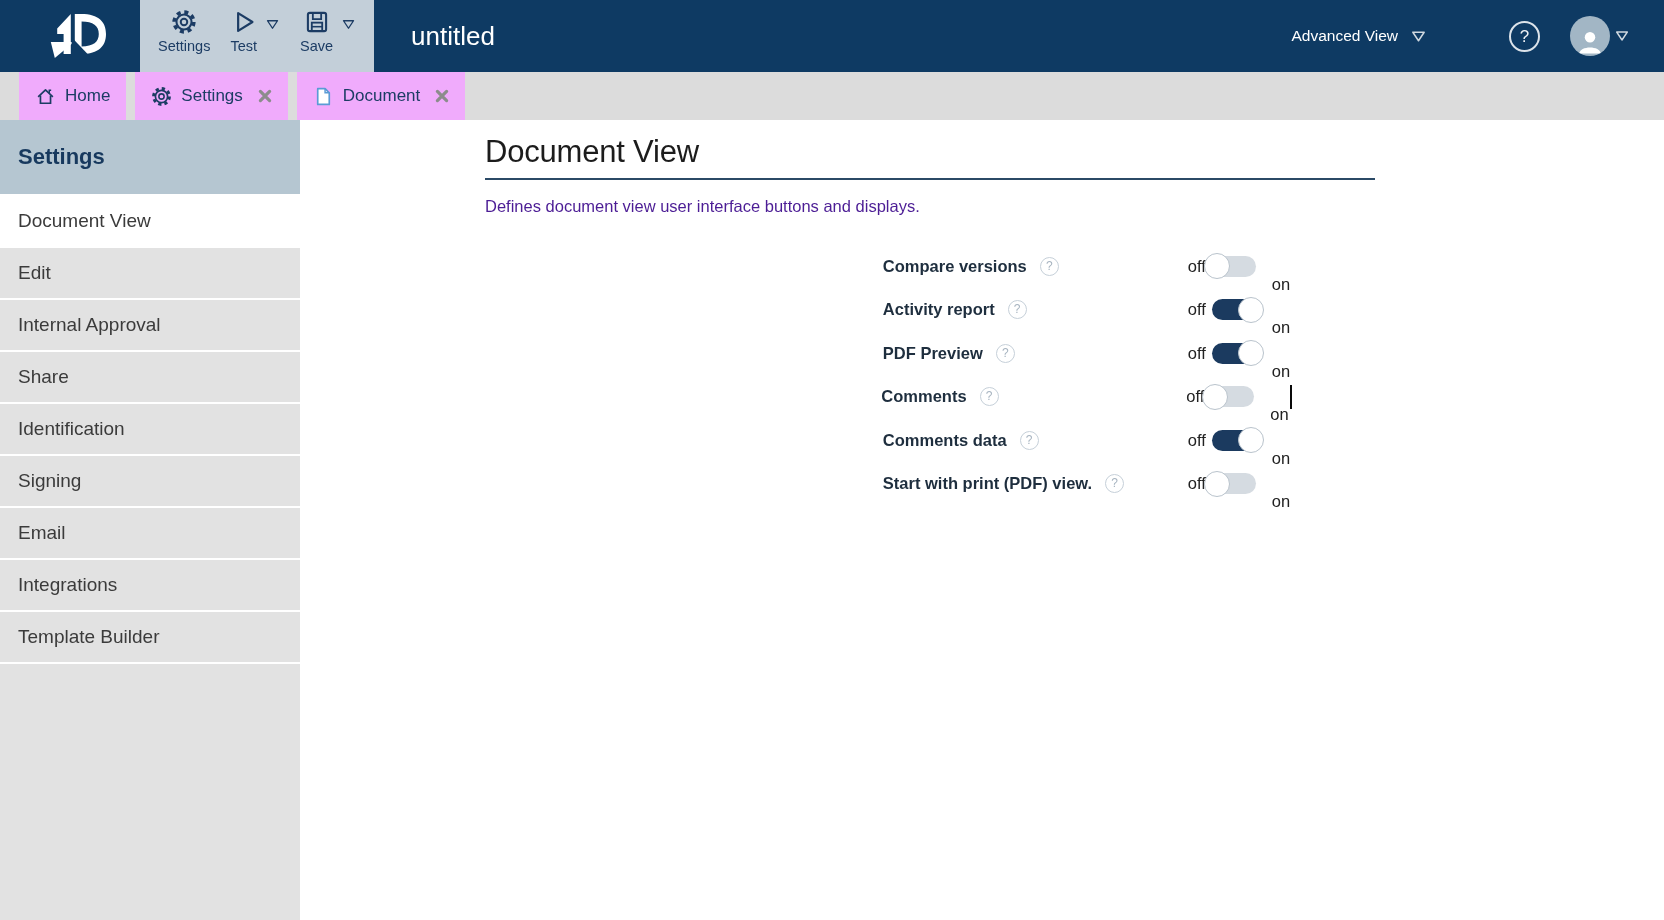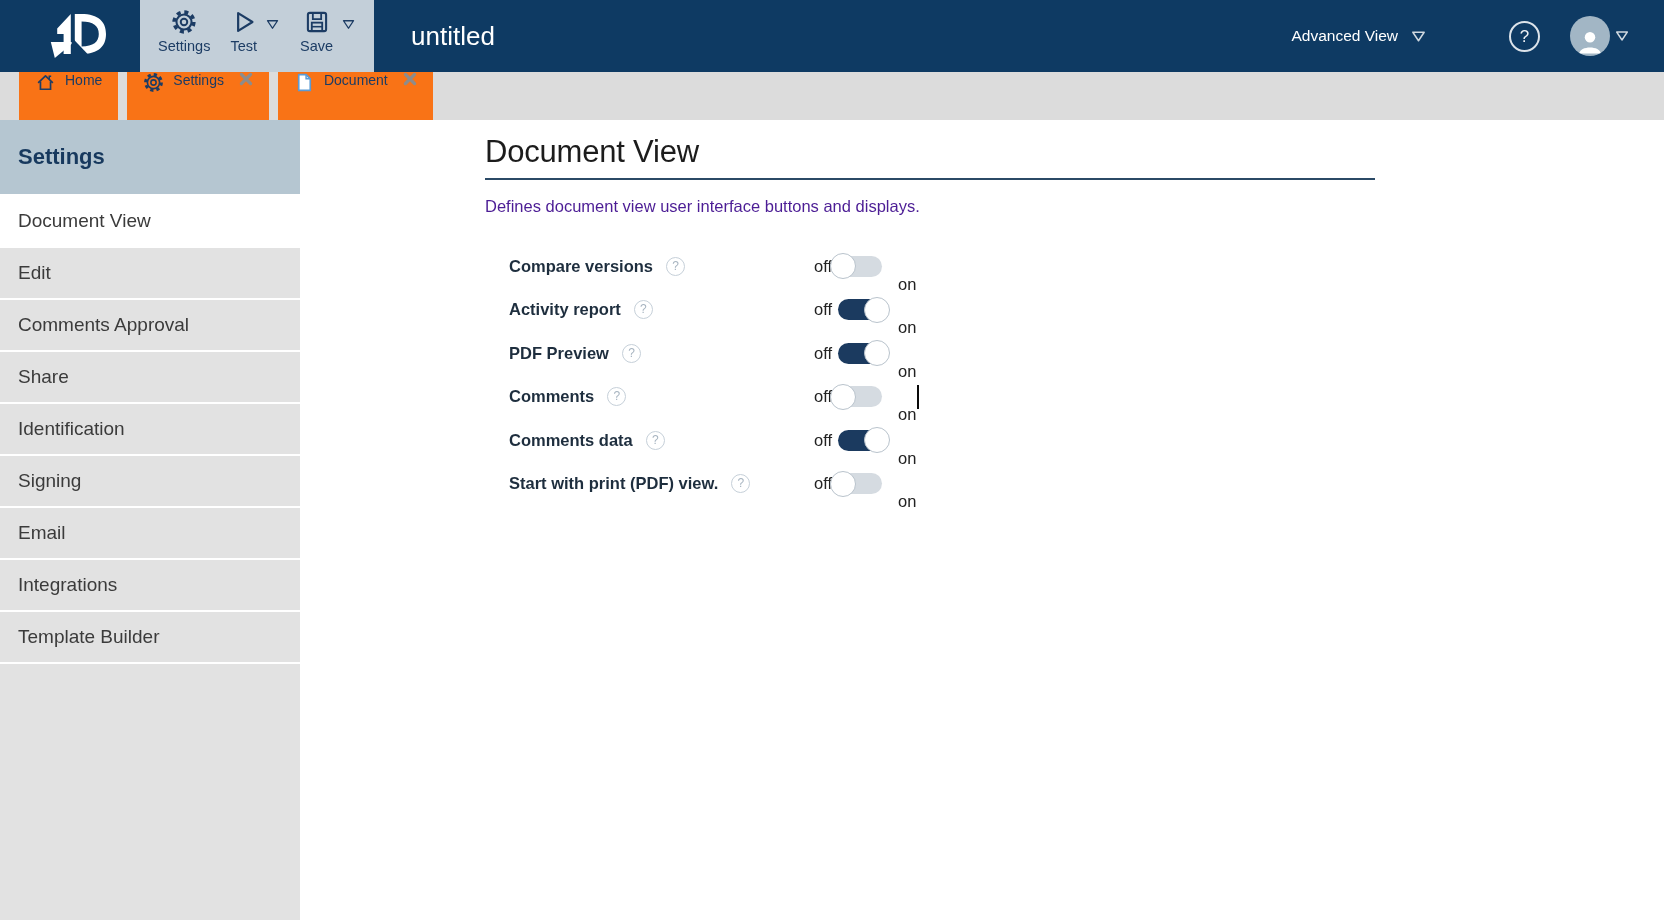--- a/index.html
+++ b/index.html
@@ -25,22 +25,22 @@
   .help-circle { width:31px; height:31px; border:2px solid #dce3ea; border-radius:50%; text-align:center;
                  line-height:27px; font-size:17px; color:#eef2f6; margin-left:82px; cursor:pointer; flex:none; }
   .avatar { width:40px; height:40px; border-radius:50%; background:#a2b6c5; margin-left:30px;
             display:flex; align-items:flex-end; justify-content:center; overflow:hidden; cursor:pointer; flex:none; }
   .avatar svg { width:30px; height:30px; display:block; }
   .av-caret { margin-left:4px; cursor:pointer; }
   .av-caret svg { width:16px; height:16px; display:block; }
 
   
   .tabbar { height:48px; background:#dcdcdc; display:flex; align-items:stretch; }
-  .tab { background:#f97316; display:flex; padding:0 16px; gap:9px; margin-right:9px;
-         color:var(--navy-text,#1c3c64); font-size:14px; cursor:pointer; }
+  .tab { background:#f0abfc; display:flex; align-items:center; padding:0 16px; gap:9px; margin-right:9px;
+         color:var(--navy-text,#1c3c64); font-size:17px; cursor:pointer; }
   .tab:first-child { margin-left:19px; }
   .tab .t-icon svg { width:21px; height:21px; display:block; }
   .tab-close { margin-left:6px; color:#8c8c8c; display:flex; }
   .tab-close svg { width:14px; height:14px; display:block; }
 
   
   .app-body { display:flex; height:800px; }
   .sidebar { width:300px; flex:none; display:flex; flex-direction:column; background:#fff; }
   .side-header { background:var(--sidehead,#b5c6d1); border-bottom:2px solid #fff; height:76px; flex:none;
                  display:flex; align-items:center; padding-left:18px; font-size:22px; font-weight:700;
@@ -49,21 +49,21 @@
                align-items:center; padding-left:18px; font-size:19px; color:#3b3b3b; cursor:pointer; }
   .side-item.selected { background:#fff; }
   .side-fill { flex:1; background:#e2e2e2; }
 
   
   .content { flex:1; background:#fff; padding:14px 0 0 185px; }
   .doc-title { font-size:31px; font-weight:400; color:#1c1c1c; letter-spacing:-0.2px;
                padding-bottom:8px; border-bottom:2px solid var(--underline,#2b4a66); width:890px; }
   .doc-desc { margin:17px 0 38px 0; font-size:16.5px; color:#4c1d95; }
   .toggles { padding-left:24px; }
-  .toggle-row { display:flex; align-items:center; height:24px; margin-bottom:19.5px; }
+  .toggle-row { display:flex; align-items:center; height:24px; margin-bottom:19.5px;justify-content:center; }
   .t-label-wrap { width:305px; display:flex; align-items:center; flex:none; }
   .t-label { font-weight:700; font-size:16.5px; color:#1e2e3e; }
   .qmark { width:19px; height:19px; border:1.5px solid #c6d0d9; border-radius:50%; color:#a7b4c0;
            font-size:12px; line-height:17px; text-align:center; margin-left:13px; flex:none; cursor:pointer; }
   .t-ctrl { display:flex; align-items:center; }
   .t-off { margin-right:6px; }
   .t-on  { margin-left:16px;margin-top:36px; }
   .t-off, .t-on { font-size:16.5px; color:#222; }
   .toggle { position:relative; width:44px; height:21px; border-radius:10.5px; cursor:pointer; flex:none; }
   .toggle.off { background:var(--track-off,#d5dbe1); }
@@ -204,21 +204,21 @@
     </div>
   </div>
 
 <div class="app-body">
 
   <div class="sidebar">
     <div class="side-header">Settings</div>
     <div id="side-items">
         <div class="side-item selected">Document View</div>
         <div class="side-item">Edit</div>
-        <div class="side-item">Comments Approval</div>
+        <div class="side-item">Internal Approval</div>
         <div class="side-item">Share</div>
         <div class="side-item">Identification</div>
         <div class="side-item">Signing</div>
         <div class="side-item">Email</div>
         <div class="side-item">Integrations</div>
         <div class="side-item">Template Builder</div>
       </div>
     <div class="side-fill"></div>
   </div>
 

